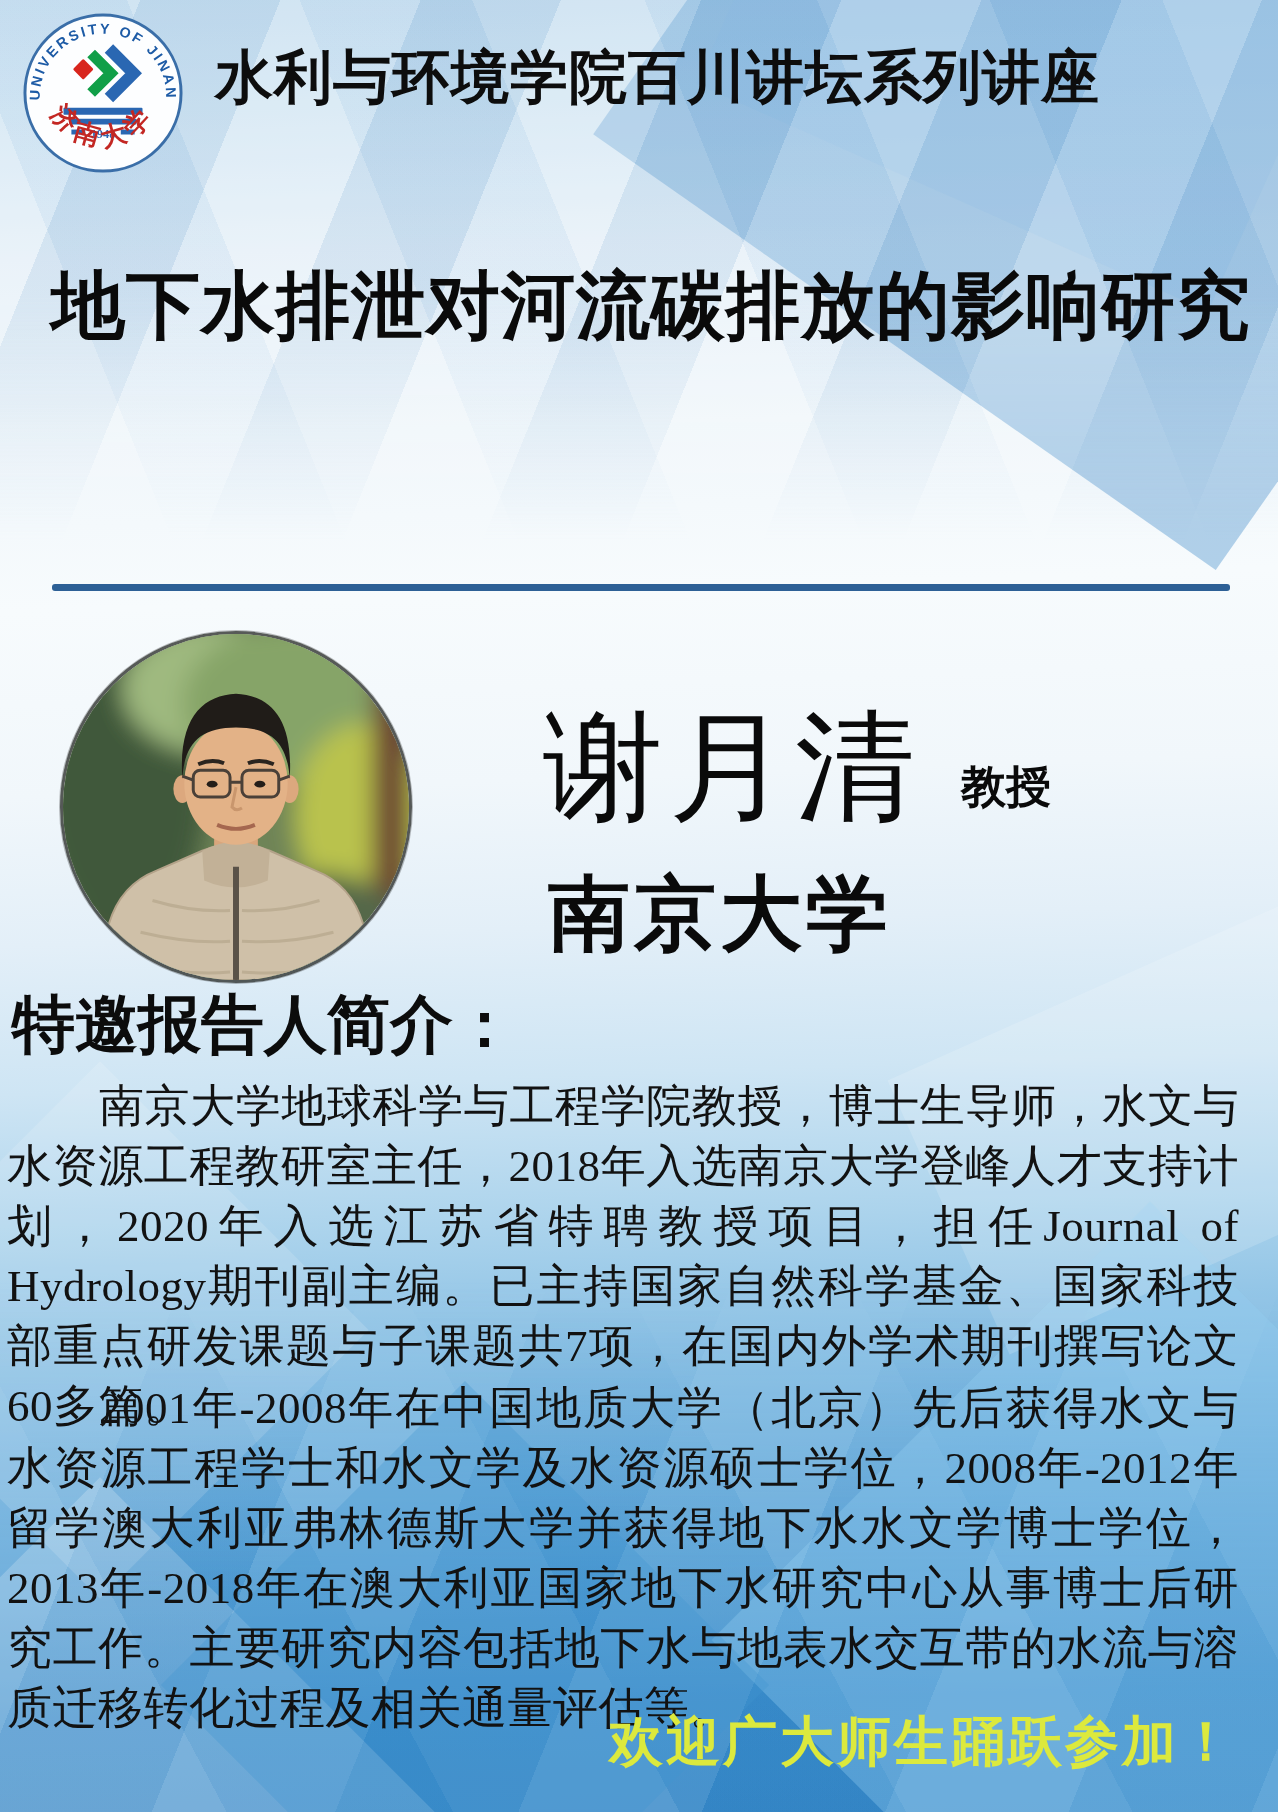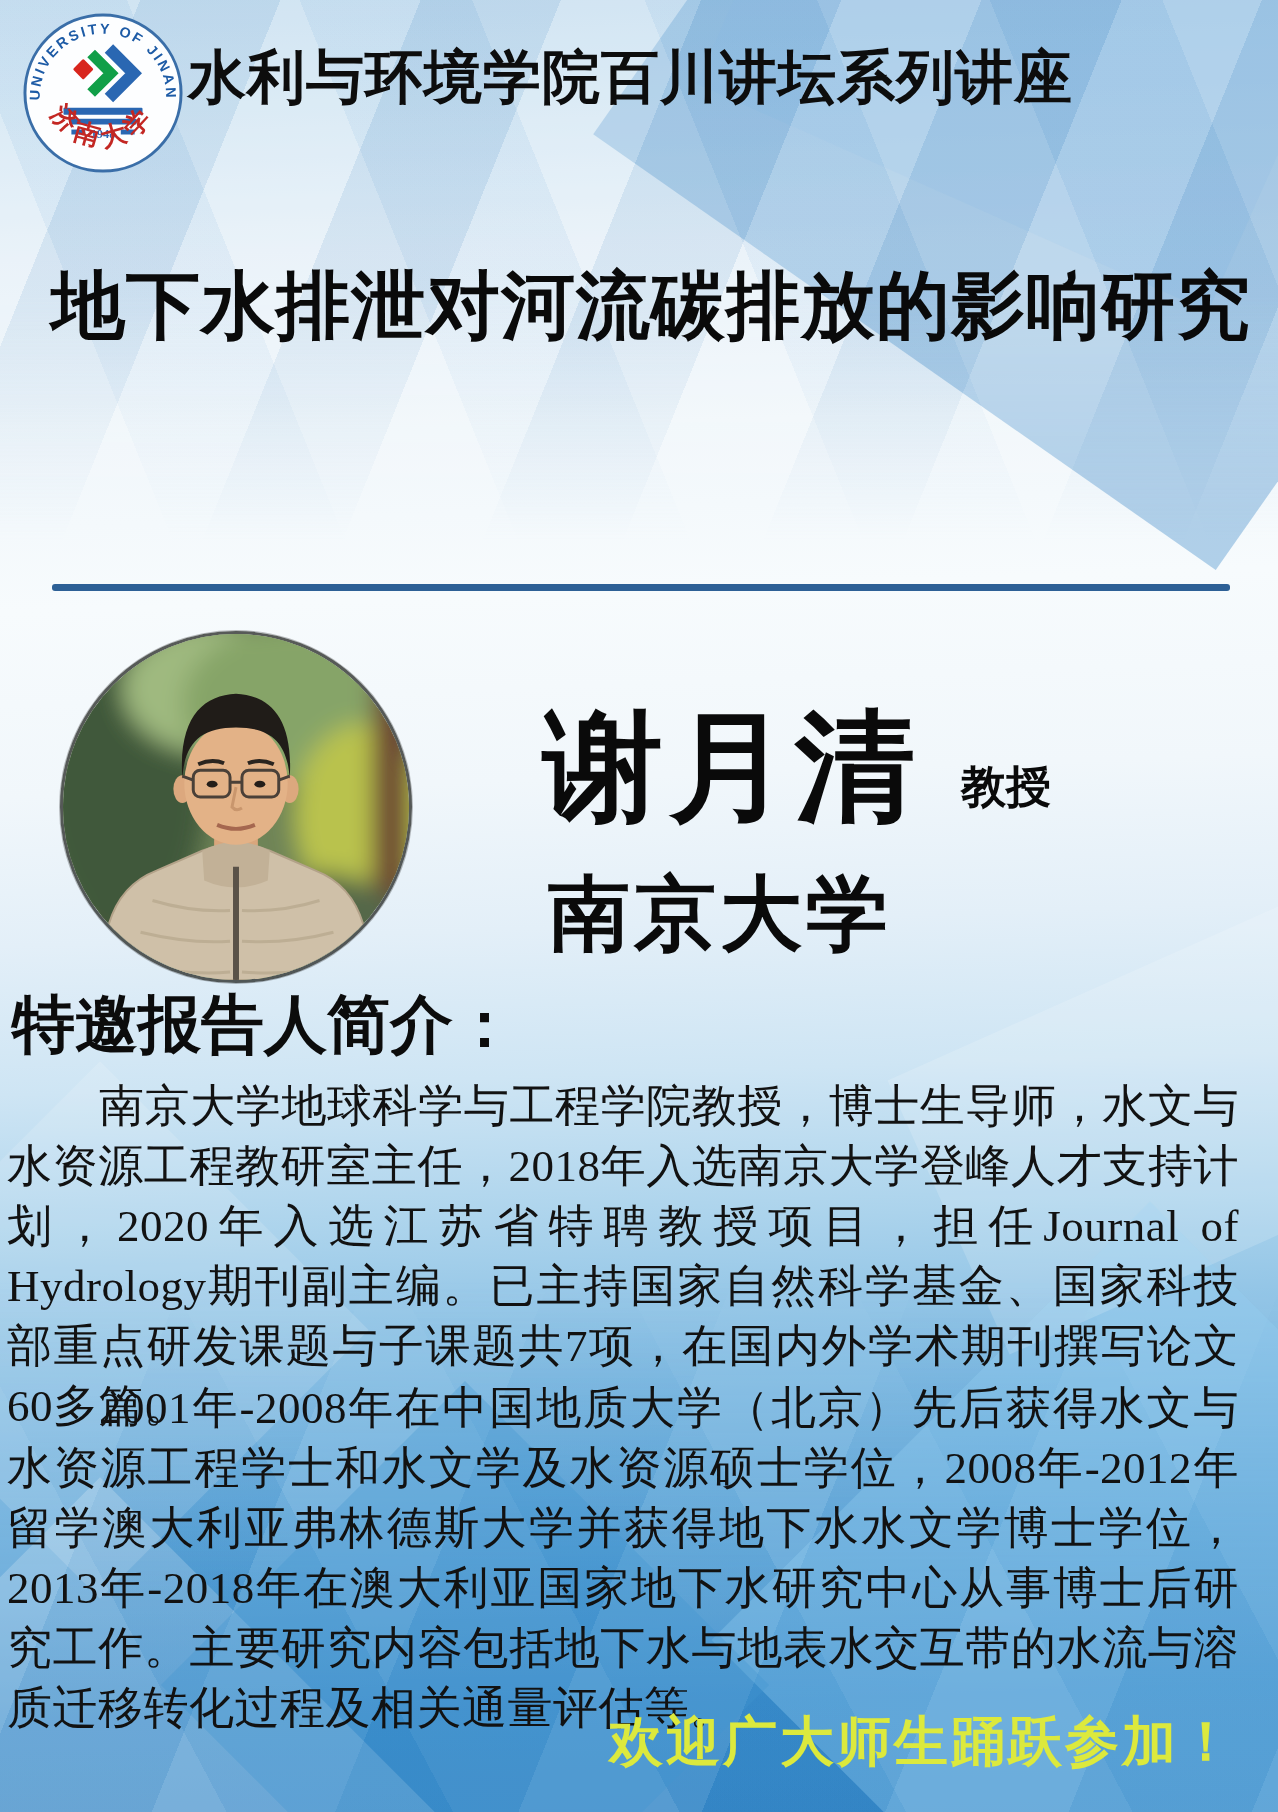--- a/index.html
+++ b/index.html
@@ -35,21 +35,21 @@
   .d2{left:840px;top:1330px;width:620px;height:620px;background:rgba(150,205,240,0.35);transform:rotate(45deg);}
   .d3{left:250px;top:1470px;width:430px;height:430px;background:rgba(66,148,208,0.32);transform:rotate(45deg);}
   .d4{left:930px;top:980px;width:430px;height:300px;background:rgba(255,255,255,0.16);transform:rotate(-24deg);}
   .d5{left:-90px;top:1140px;width:380px;height:380px;background:rgba(255,255,255,0.14);transform:rotate(45deg);}
 
   .content{position:relative;z-index:2;}
 
   .logo{position:absolute;left:22px;top:12px;width:162px;height:162px;}
 
   .series-title{
-    position:absolute;left:188px;top:40px;width:1050px;
+    position:absolute;left:215px;top:40px;width:1050px;
     font-size:58px;line-height:74px;font-weight:800;color:#0d0d0d;
     letter-spacing:1px;white-space:nowrap;}
 
   .main-title{
     position:absolute;left:0;top:250px;width:100%;margin:12px;
     text-align:center;font-size:74px;line-height:88px;font-weight:900;
     color:#0a0a0a;letter-spacing:1px;white-space:nowrap;}
 
   .info{
     position:absolute;left:58px;top:438px;
@@ -63,21 +63,21 @@
   .photo{
     position:absolute;left:60px;top:631px;width:346px;height:346px;
     border-radius:50%;overflow:hidden;
     border:3px solid rgba(25,28,24,0.72);
     box-shadow:0 0 0 1px rgba(0,0,0,0.25);}
   .photo svg{display:block;width:100%;height:100%;}
 
   .speaker-row{
     position:absolute;left:543px;top:700px;
     display:flex;align-items:flex-end;gap:40px;color:#0a0a0a;}
-  .speaker-name{font-size:120px;line-height:132px;font-weight:700;letter-spacing:6px;white-space:nowrap;}
+  .speaker-name{font-size:120px;line-height:132px;font-weight:400;letter-spacing:6px;white-space:nowrap;}
   .speaker-degree{font-size:45px;line-height:70px;font-weight:800;padding-bottom:10px;white-space:nowrap;}
 
   .affiliation{
     position:absolute;left:548px;top:866px;
     font-size:82px;line-height:96px;font-weight:900;color:#0a0a0a;
     letter-spacing:4px;white-space:nowrap;text-align:right;}
 
   .bio-heading{
     position:absolute;left:12px;top:996px;
     font-family:"Liberation Serif",serif;

